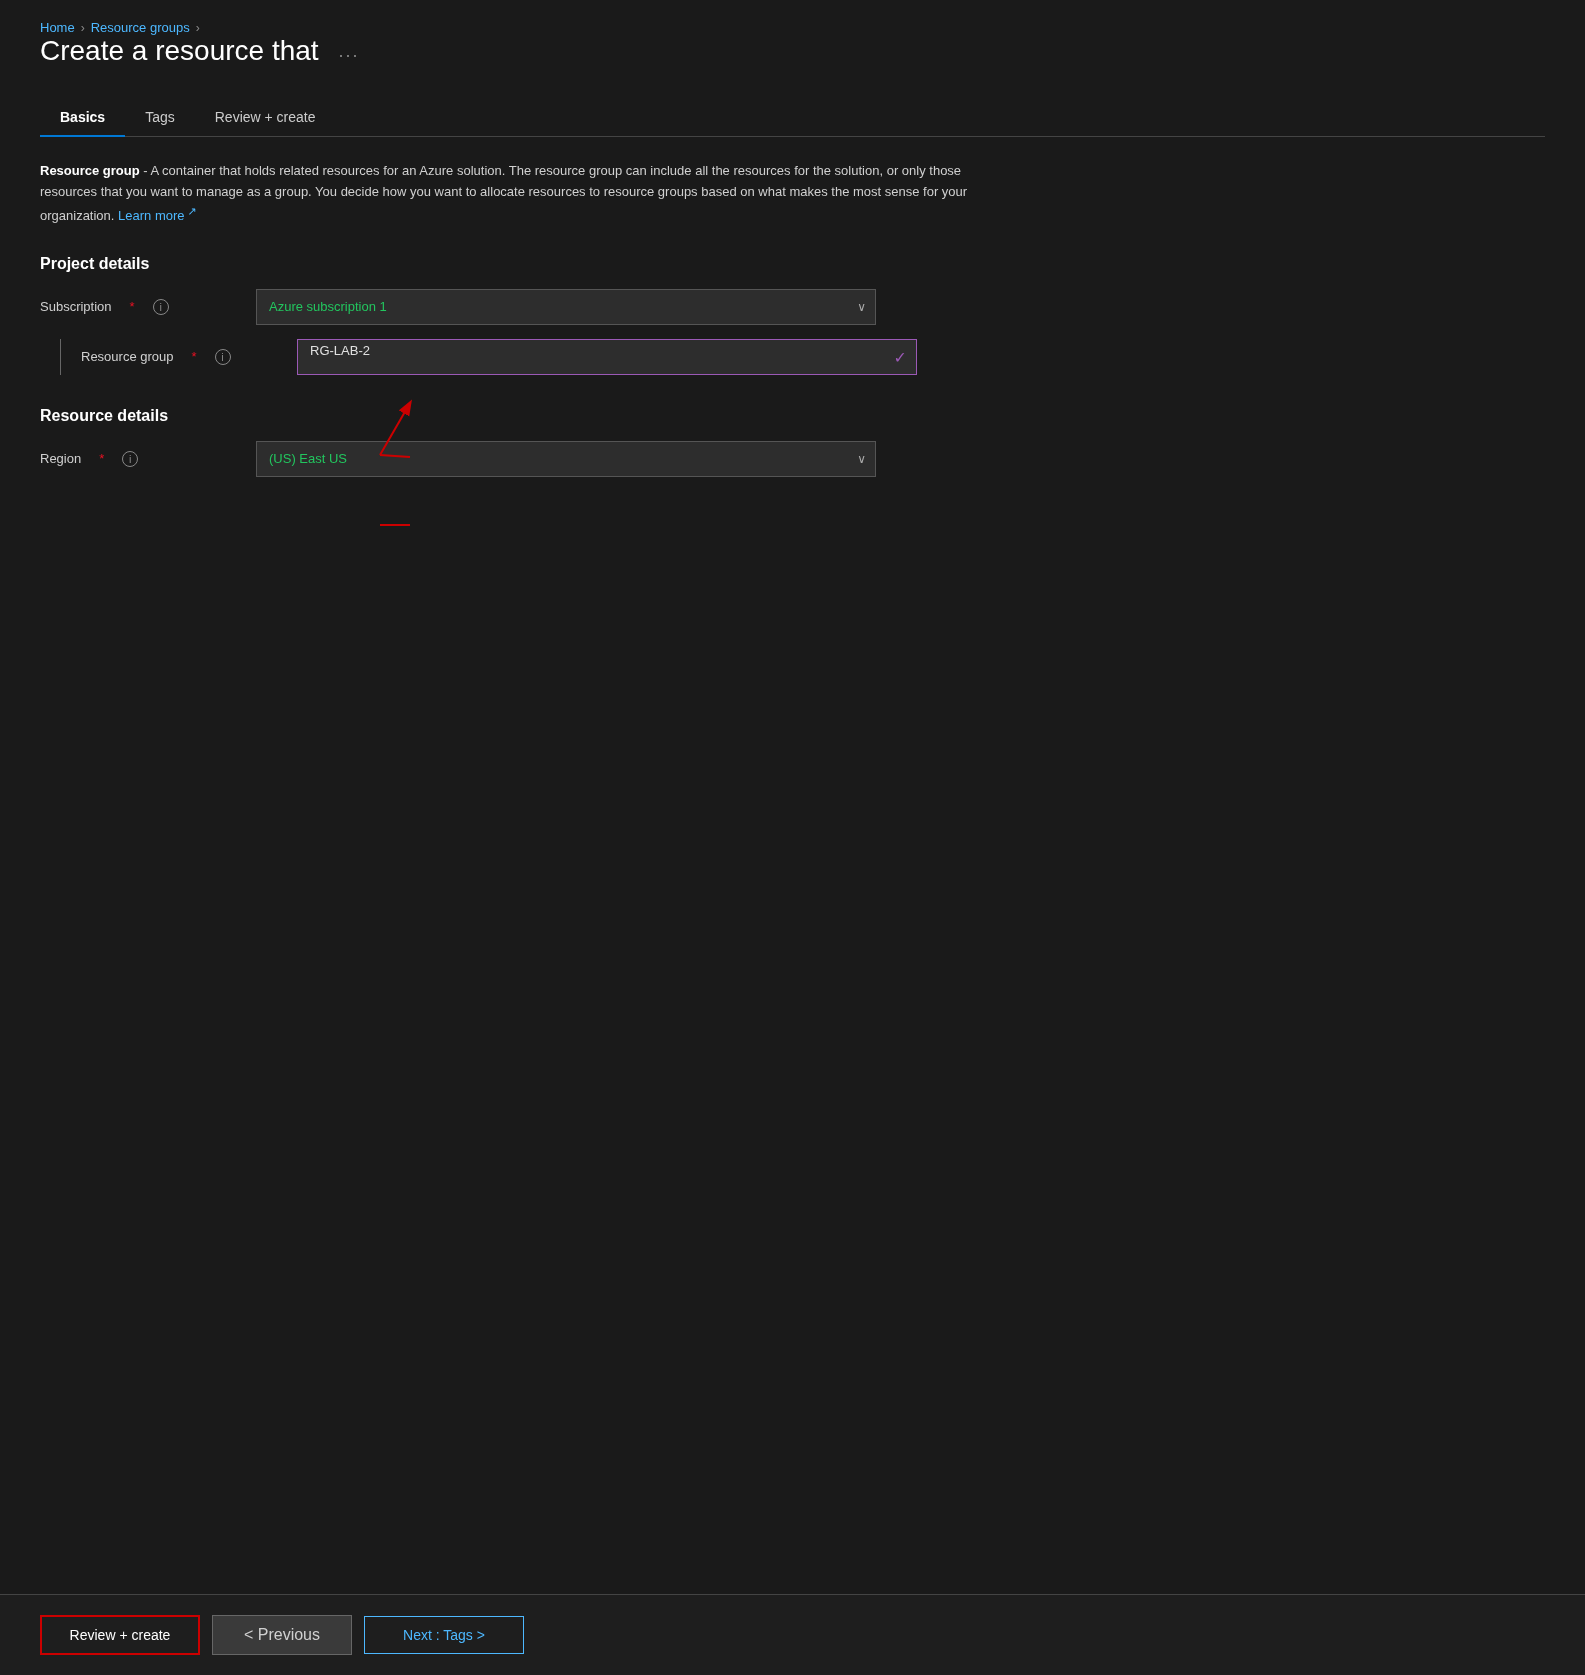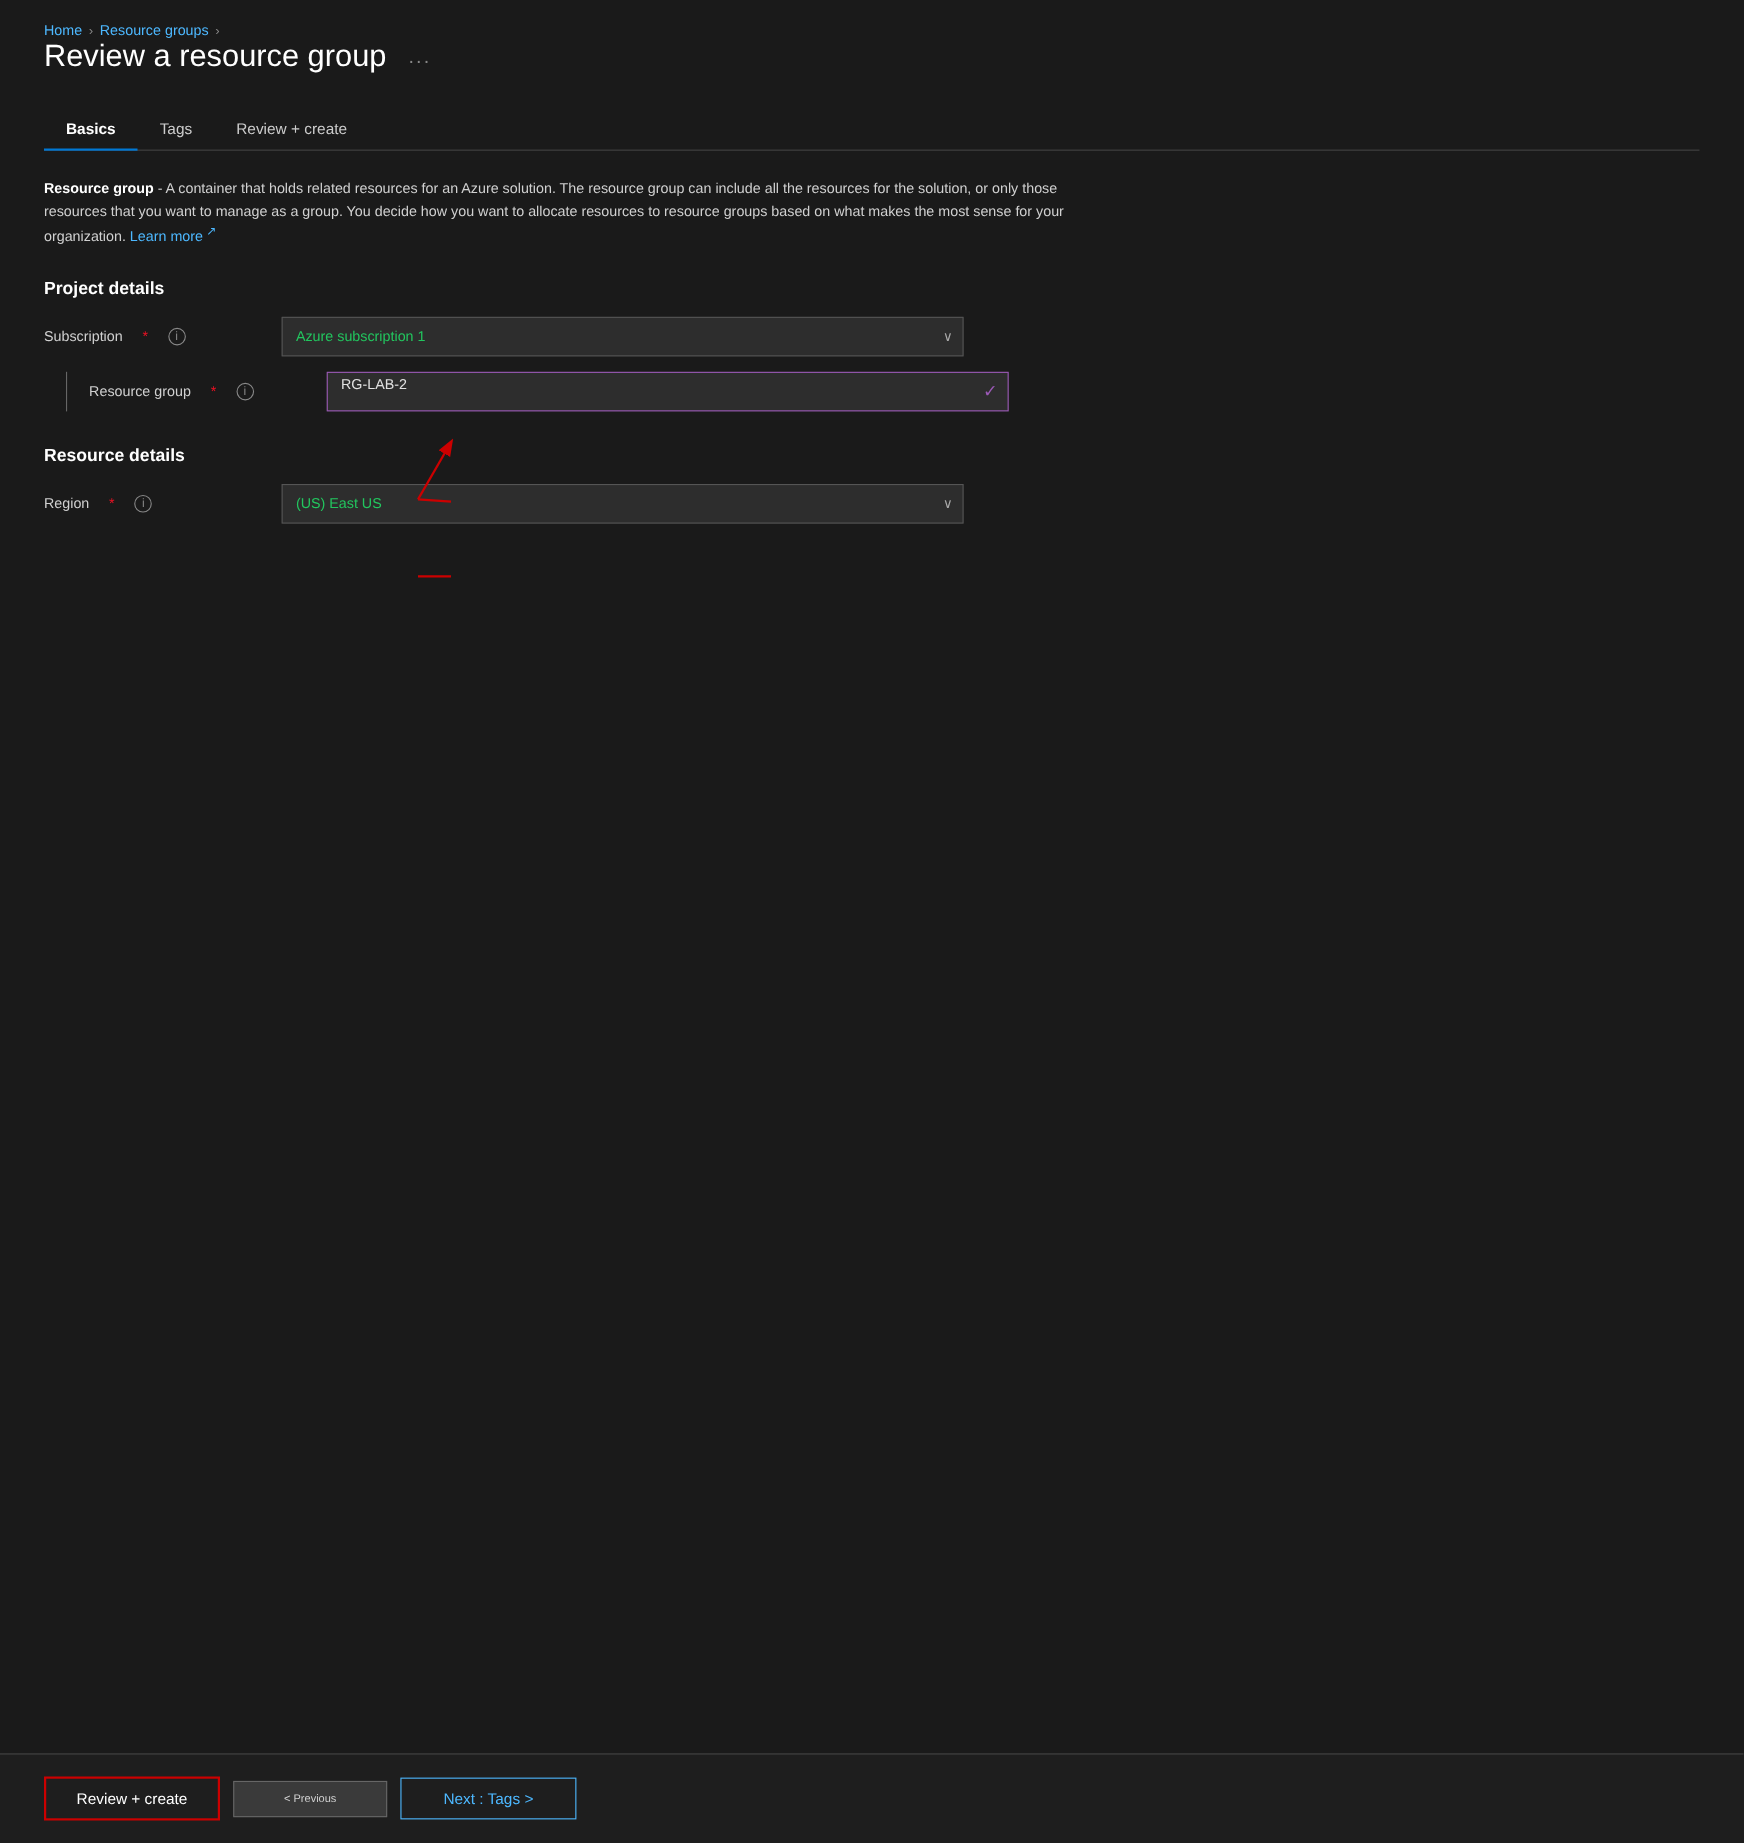--- a/index.html
+++ b/index.html
@@ -243,21 +243,21 @@
       font-size: 14px;
       cursor: pointer;
       min-width: 160px;
     }
 
     .btn-previous {
       background-color: #3a3a3a;
       border: 1px solid #666;
       color: #d0d0d0;
       padding: 10px 24px;
-      font-size: 10px;
+      font-size: 16px;
       cursor: pointer;
       min-width: 140px;
     }
 
     .btn-next-tags {
       background-color: transparent;
       border: 1px solid #4db8ff;
       color: #4db8ff;
       padding: 10px 24px;
       font-size: 14px;
@@ -285,21 +285,21 @@
 <div class="main-container">
 
   <div class="breadcrumb">
     <a class="breadcrumb-link">Home</a>
     <span class="breadcrumb-separator">›</span>
     <a class="breadcrumb-link">Resource groups</a>
     <span class="breadcrumb-separator">›</span>
   </div>
 
   <div class="page-header">
-    <h1 class="page-title">Review a resource group</h1>
+    <h1 class="page-title">Create a resource that</h1>
     <button class="more-options-btn">...</button>
   </div>
 
   <div class="tabs-container">
     <a class="tab active">Basics</a>
     <a class="tab">Tags</a>
     <a class="tab">Review + create</a>
   </div>
 
   <p class="description-text">

